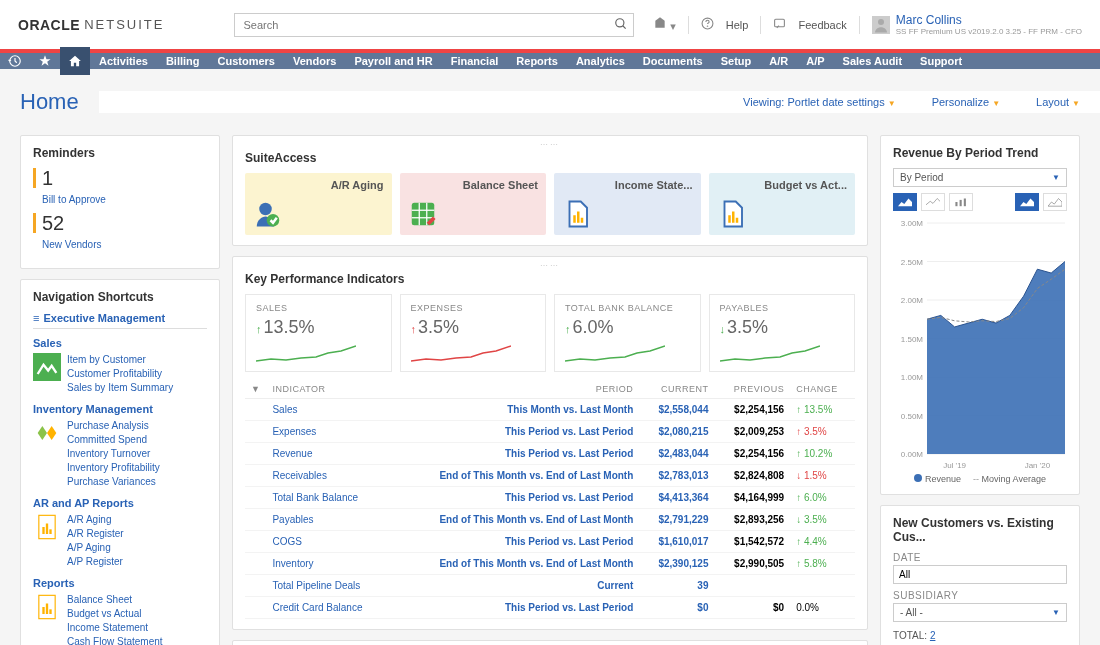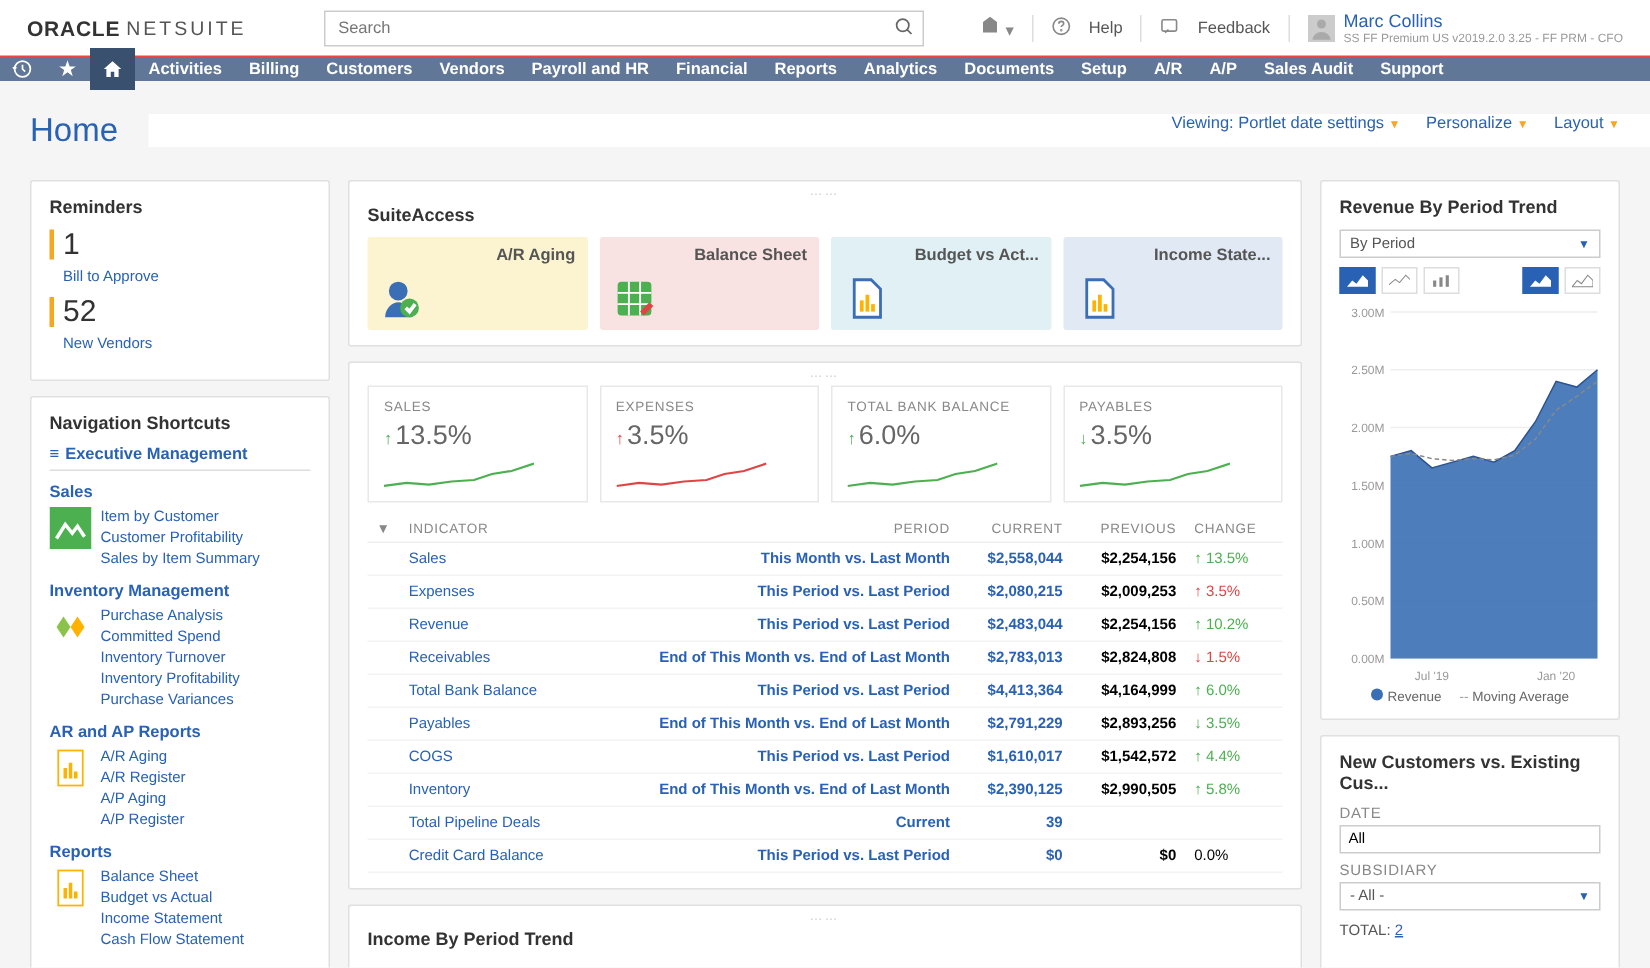--- a/index.html
+++ b/index.html
@@ -1,35 +1,35 @@
 <!DOCTYPE html>
 <html><head>
 <meta charset="utf-8">
 <style>
 *{margin:0;padding:0;box-sizing:border-box;font-family:Arial,Helvetica,sans-serif}
 body{background:#f5f5f5;width:1100px;height:645px;overflow:hidden}
-.topbar{background:#fff;height:38px;display:flex;align-items:center;padding:0 18px;border-bottom:1px solid #ef4444}
+.topbar{background:#fff;height:53px;display:flex;align-items:center;padding:0 18px;border-bottom:4px solid #ef4444}
 .logo{font-family:Arial;letter-spacing:0.5px;display:flex;align-items:center;gap:4px}
 .logo .o{font-weight:bold;color:#333;font-size:14px}
 .logo .ns{color:#555;font-size:13px;letter-spacing:2px;font-weight:300}
-.search-wrap{margin-left:52px;position:relative}
+.search-wrap{margin-left:70px;position:relative}
 .search-wrap input{width:400px;height:24px;border:1px solid #ccc;padding:0 8px;font-size:11px}
 .search-wrap .sicon{position:absolute;right:6px;top:4px;color:#888}
 .top-right{margin-left:auto;display:flex;align-items:center;gap:12px;font-size:11px;color:#555}
 .top-right .ico{color:#888;cursor:pointer}
 .top-right .sep{width:1px;height:18px;background:#ddd}
 .user-block{display:flex;align-items:center;gap:6px}
 .user-avatar{width:18px;height:18px;background:#ccc}
 .user-name{font-size:12px;color:#2962b5}
 .user-sub{font-size:8px;color:#999}
 .navbar{background:#607798;height:16px;display:flex;align-items:center;padding:0 0}
 .nav-icon{width:30px;height:28px;display:flex;align-items:center;justify-content:center;color:#fff;cursor:pointer}
 .nav-icon.active{background:#39506f}
 .nav-item{color:#fff;font-size:11px;font-weight:bold;padding:0 9px;height:28px;display:flex;align-items:center;cursor:pointer;white-space:nowrap}
-.submenu{height:22px;background:#fff;display:flex;padding:0 20px;font-size:11px;color:#2962b5;gap:17px;justify-content:flex-end}
+.submenu{height:22px;background:#fff;display:flex;align-items:center;padding:0 20px;font-size:11px;color:#2962b5;gap:36px;justify-content:flex-end}
 .submenu .caret{font-size:8px;margin-left:3px;color:#f5a623}
 .page-title{font-size:22px;color:#2962b5;padding:20px 20px;font-weight:normal}
 .cols{display:flex;gap:12px;padding:0 20px}
 .col-left{width:200px;display:flex;flex-direction:column;gap:10px}
 .col-mid{flex:1;display:flex;flex-direction:column;gap:10px}
 .col-right{width:200px;display:flex;flex-direction:column;gap:10px}
 .panel{background:#fff;border:1px solid #e0e0e0;border-radius:2px;padding:10px 12px}
 .panel-title{font-size:12px;font-weight:bold;color:#333;margin-bottom:8px}
 .rem-num{font-size:20px;color:#333;border-left:3px solid #f5a623;padding-left:6px;line-height:1}
 .rem-lbl{font-size:10px;color:#2962b5;padding-left:9px;margin-top:6px;margin-bottom:8px;cursor:pointer}
@@ -272,43 +272,44 @@
             <div class="t-label">Balance Sheet</div>
             <div class="t-icon"><svg width="30" height="30" viewBox="0 0 24 24">
                 <rect x="3" y="3" width="18" height="18" rx="2" fill="#4caf50"></rect>
                 <line x1="3" y1="9" x2="21" y2="9" stroke="#fff"></line>
                 <line x1="3" y1="15" x2="21" y2="15" stroke="#fff"></line>
                 <line x1="9" y1="3" x2="9" y2="21" stroke="#fff"></line>
                 <line x1="15" y1="3" x2="15" y2="21" stroke="#fff"></line>
                 <path d="M16 20l5-5" stroke="#e04545" stroke-width="3"></path>
               </svg></div>
           </div>
+          <div class="sa-tile t3">
+            <div class="t-label">Income State...</div>
+            <div class="t-icon"><svg width="30" height="30" viewBox="0 0 24 24">
+                <path d="M6 2h9l5 5v15H6z" fill="#fff" stroke="#3b6fb5" stroke-width="1.5"></path>
+                <rect x="9" y="13" width="2" height="6" fill="#ffb300"></rect>
+                <rect x="12" y="10" width="2" height="9" fill="#ffb300"></rect>
+                <rect x="15" y="15" width="2" height="4" fill="#ffb300"></rect>
+              </svg></div>
+          </div>
           <div class="sa-tile t2">
             <div class="t-label">Budget vs Act...</div>
             <div class="t-icon"><svg width="30" height="30" viewBox="0 0 24 24">
                 <path d="M6 2h9l5 5v15H6z" fill="#fff" stroke="#3b6fb5" stroke-width="1.5"></path>
                 <rect x="9" y="13" width="2" height="6" fill="#ffb300"></rect>
                 <rect x="12" y="10" width="2" height="9" fill="#ffb300"></rect>
                 <rect x="15" y="15" width="2" height="4" fill="#ffb300"></rect>
               </svg></div>
           </div>
-          <div class="sa-tile t3">
-            <div class="t-label">Income State...</div>
-            <div class="t-icon"><svg width="30" height="30" viewBox="0 0 24 24">
-                <path d="M6 2h9l5 5v15H6z" fill="#fff" stroke="#3b6fb5" stroke-width="1.5"></path>
-                <rect x="9" y="13" width="2" height="6" fill="#ffb300"></rect>
-                <rect x="12" y="10" width="2" height="9" fill="#ffb300"></rect>
-                <rect x="15" y="15" width="2" height="4" fill="#ffb300"></rect>
-              </svg></div>
-          </div>
         </div>
     </div>
 
     <div class="panel">
       <div class="drag-handle">⋯⋯</div>
+      <div class="panel-title">Key Performance Indicators</div>
       <div class="kpi-cards" id="kpi-cards">
           <div class="kpi-card">
             <div class="kpi-label">SALES</div>
             <div class="kpi-val"><span class="kpi-arrow up">↑</span>13.5%</div>
             <svg class="spark" viewBox="0 0 100 22" preserveAspectRatio="none">
               <path d="M0 18 L15 16 L30 17 L45 15 L60 14 L72 10 L85 8 L100 3" fill="none" stroke="#4caf50" stroke-width="1.5"></path>
             </svg>
           </div>
           <div class="kpi-card">
             <div class="kpi-label">EXPENSES</div>

